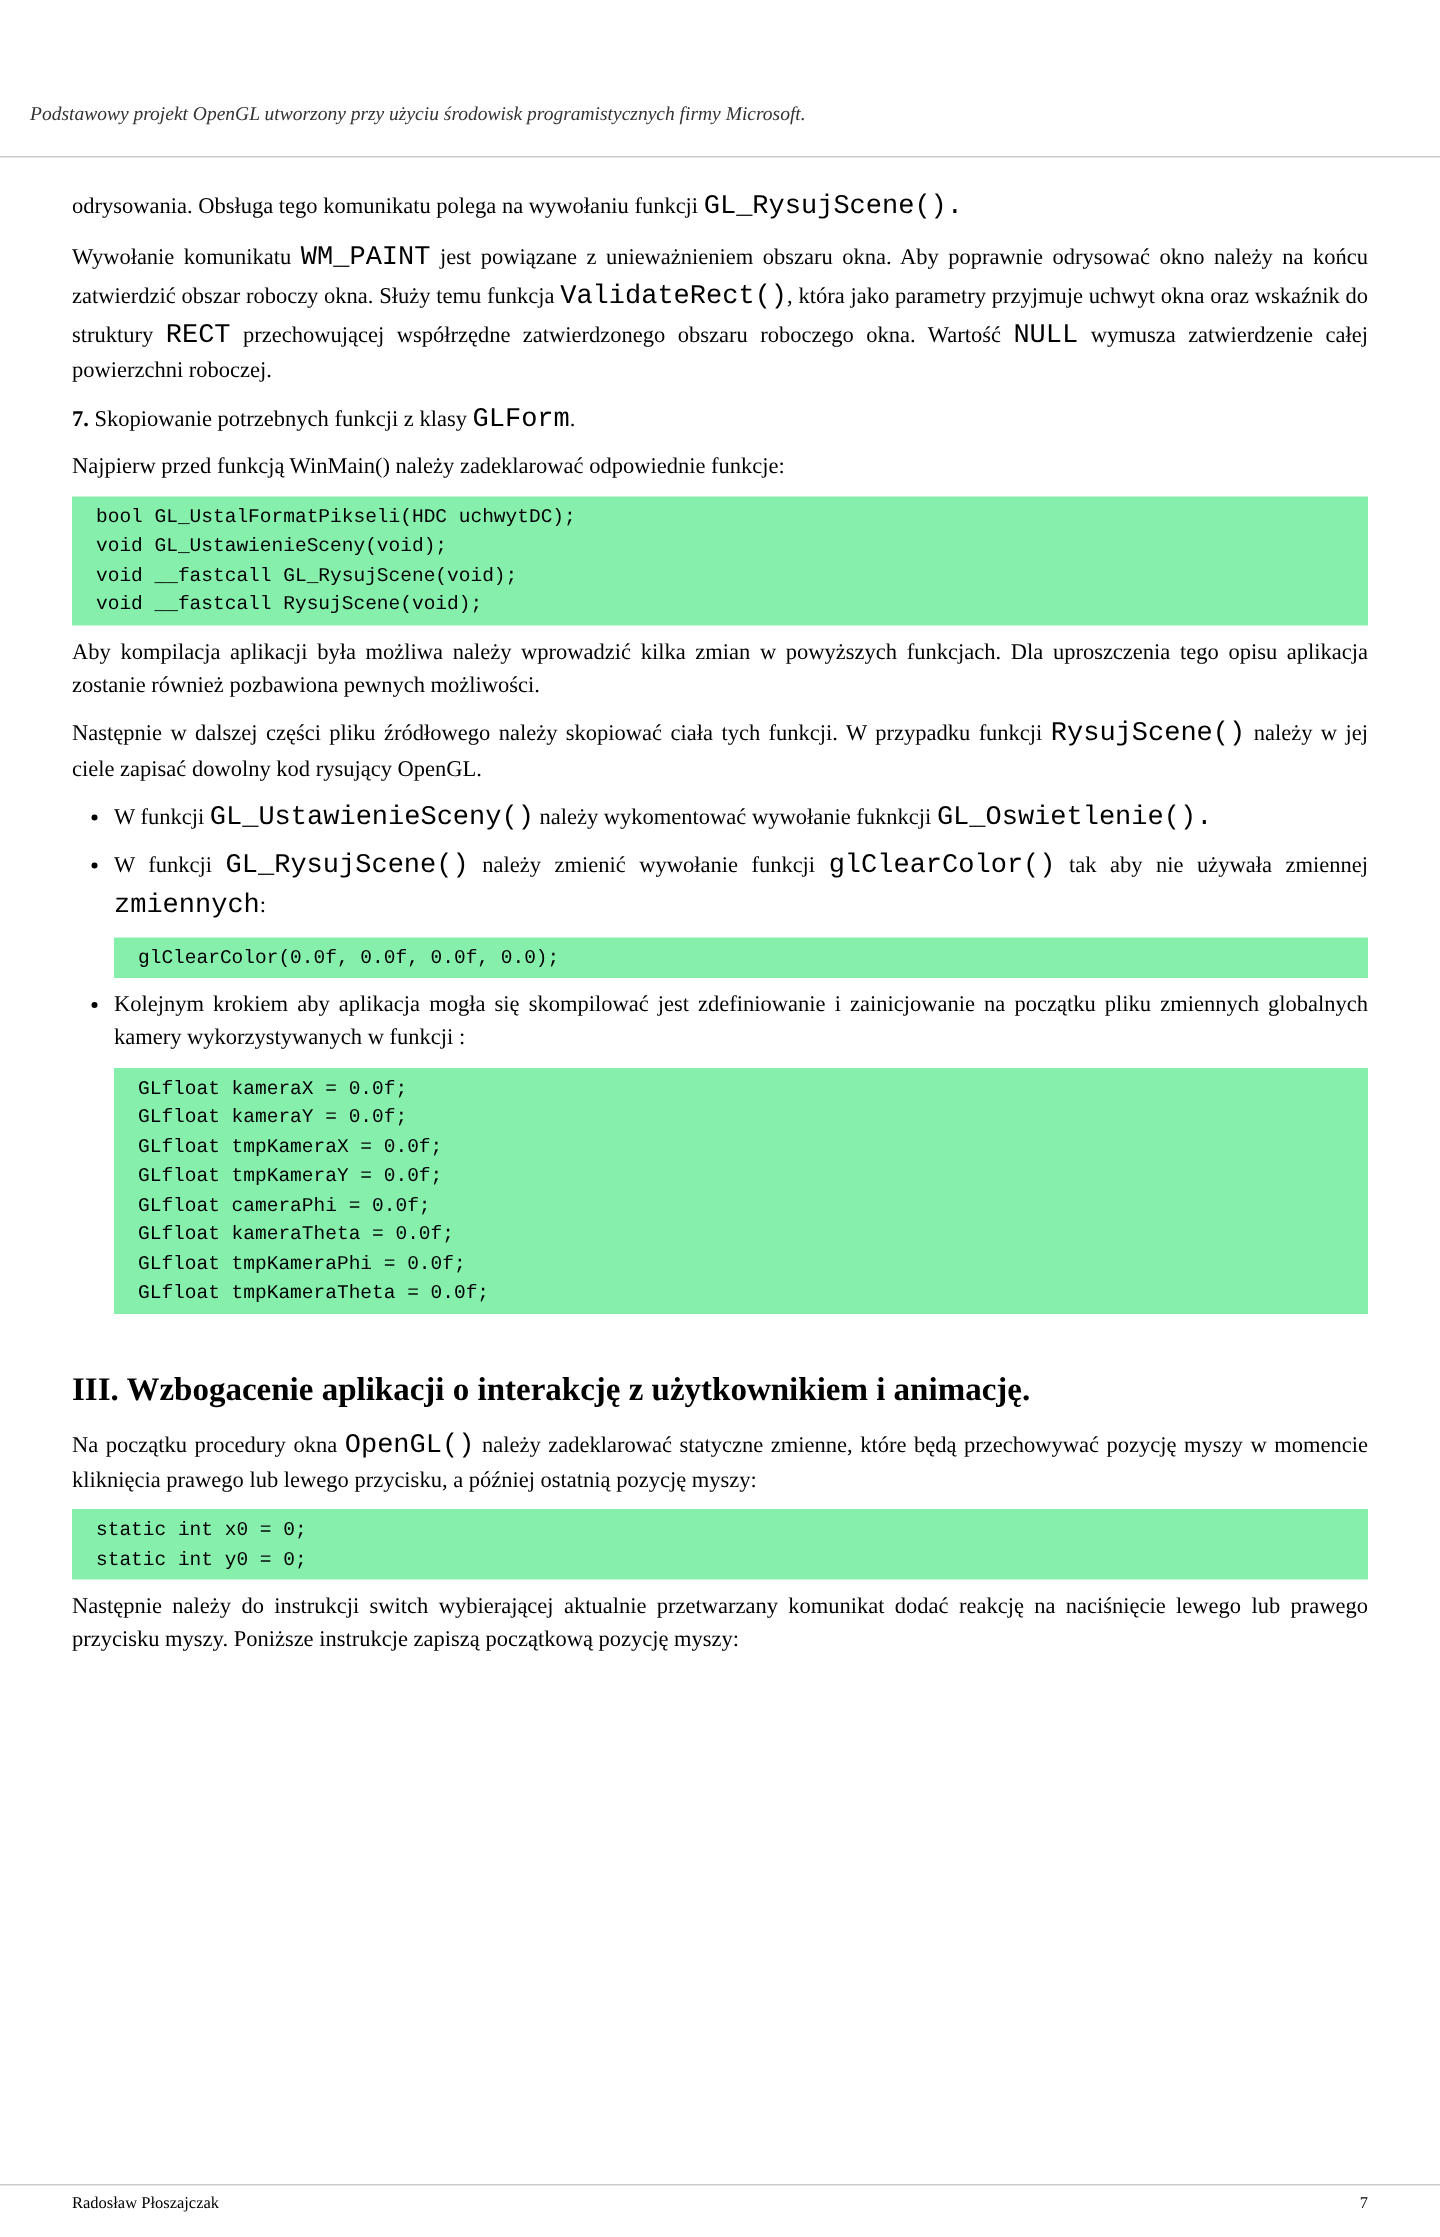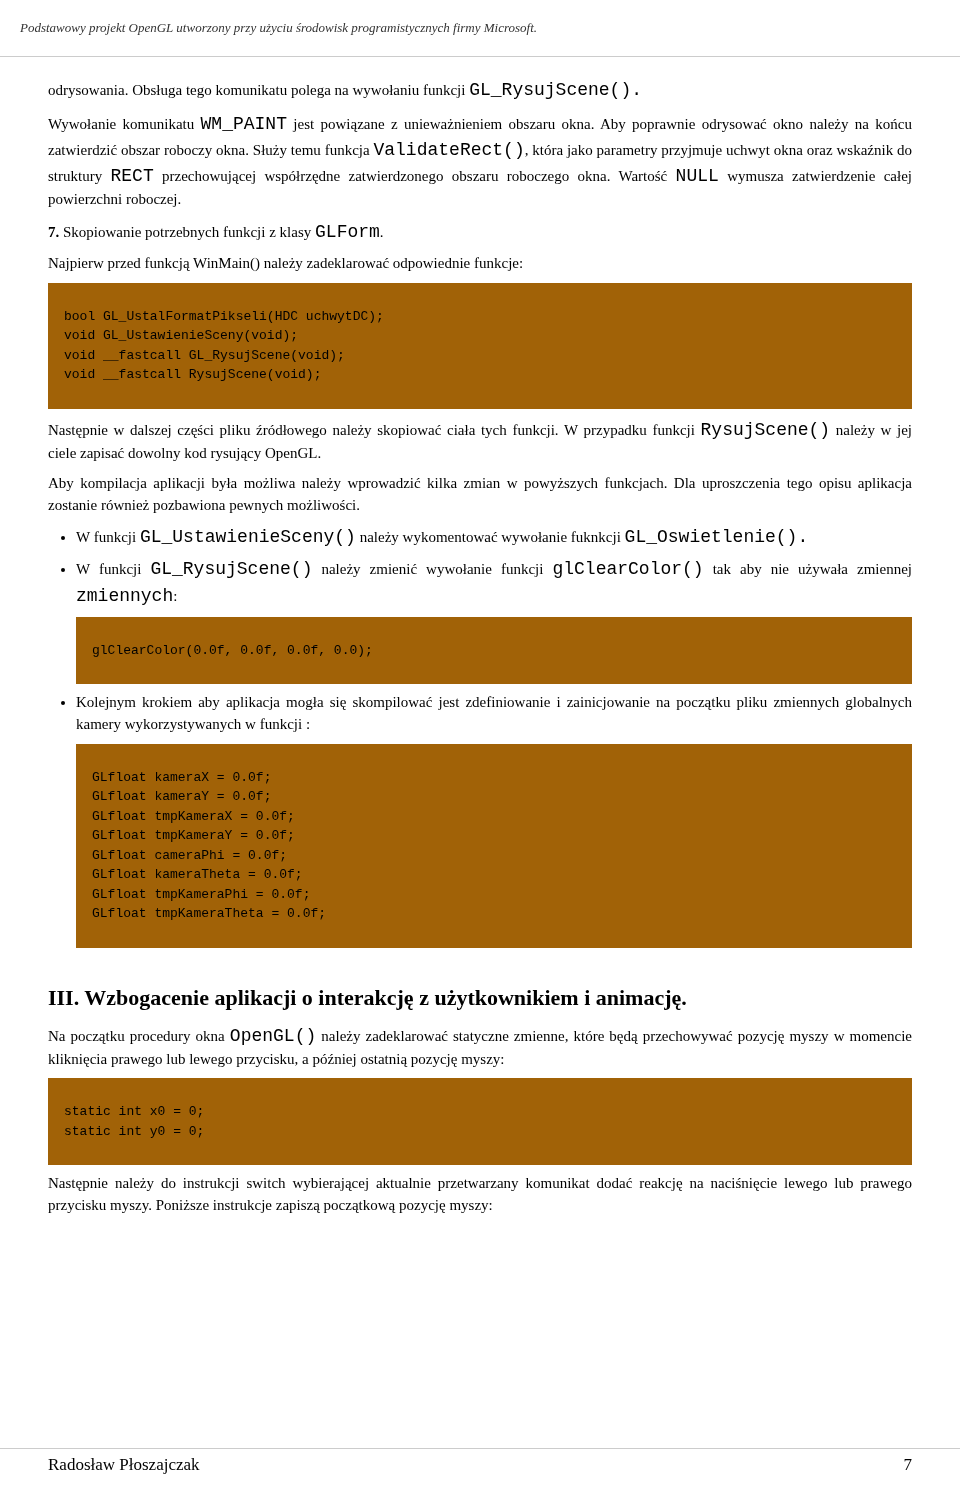--- a/index.html
+++ b/index.html
@@ -12,34 +12,35 @@
       min-height: 1491px;
       position: relative;
     }
     .page-header {
       background: #fff;
       border-bottom: 1px solid #ccc;
       padding: 20px 20px;
       font-size: 13px;
       color: #333;
       font-style: italic;
+      margin-top: 48px;
     }
     .page-content {
       padding: 20px 48px 60px 48px;
       text-align: justify;
     }
     p {
       margin-bottom: 8px;
       line-height: 1.45;
     }
     .code-block {
-      background: #a16207;
+      background: #86efac;
       font-family: "Courier New", Courier, monospace;
       font-size: 13px;
-      padding: 24px 16px;
+      padding: 4px 16px;
       margin: 8px 0 8px 0;
       line-height: 1.5;
       display: block;
     }
     .code-inline {
       font-family: "Courier New", Courier, monospace;
       font-size: 18px;
     }
     .section-heading {
       font-size: 22px;
@@ -63,21 +64,21 @@
       line-height: 1.45;
     }
     .page-footer {
       position: absolute;
       bottom: 10px;
       left: 0;
       right: 0;
       padding: 6px 48px;
       display: flex;
       justify-content: space-between;
-      font-size: 17px;
+      font-size: 11px;
       border-top: 1px solid #ccc;
     }
     .section-num {
       font-weight: bold;
     }
   </style>
 </head>
 <body>
 
 <div class="page-header">
@@ -102,25 +103,25 @@
   <p>
     <span>Najpierw przed funkcją WinMain() należy zadeklarować odpowiednie funkcje:</span>
   </p>
 
   <pre class="code-block">bool GL_UstalFormatPikseli(HDC uchwytDC);
 void GL_UstawienieSceny(void);
 void __fastcall GL_RysujScene(void);
 void __fastcall RysujScene(void);</pre>
 
   <p>
-    <span>Następnie w dalszej części pliku źródłowego należy skopiować ciała tych funkcji. W przypadku funkcji </span><span class="code-inline">RysujScene()</span><span> należy w jej ciele zapisać dowolny kod rysujący OpenGL.</span>
+    <span>Aby kompilacja aplikacji była możliwa należy wprowadzić kilka zmian w powyższych funkcjach. Dla uproszczenia tego opisu aplikacja zostanie również pozbawiona pewnych możliwości.</span>
   </p>
 
   <p>
-    <span>Aby kompilacja aplikacji była możliwa należy wprowadzić kilka zmian w powyższych funkcjach. Dla uproszczenia tego opisu aplikacja zostanie również pozbawiona pewnych możliwości.</span>
+    <span>Następnie w dalszej części pliku źródłowego należy skopiować ciała tych funkcji. W przypadku funkcji </span><span class="code-inline">RysujScene()</span><span> należy w jej ciele zapisać dowolny kod rysujący OpenGL.</span>
   </p>
 
   <ul class="bullet-list">
     <li>
       <span>W funkcji </span><span class="code-inline">GL_UstawienieSceny()</span><span> należy wykomentować wywołanie fuknkcji </span><span class="code-inline">GL_Oswietlenie().</span>
     </li>
     <li>
       <span>W funkcji </span><span class="code-inline">GL_RysujScene()</span><span> należy zmienić wywołanie funkcji </span><span class="code-inline">glClearColor()</span><span> tak aby nie używała zmiennej </span><span class="code-inline">zmiennych</span><span>:</span>
       <pre class="code-block">glClearColor(0.0f, 0.0f, 0.0f, 0.0);</pre>
     </li>

